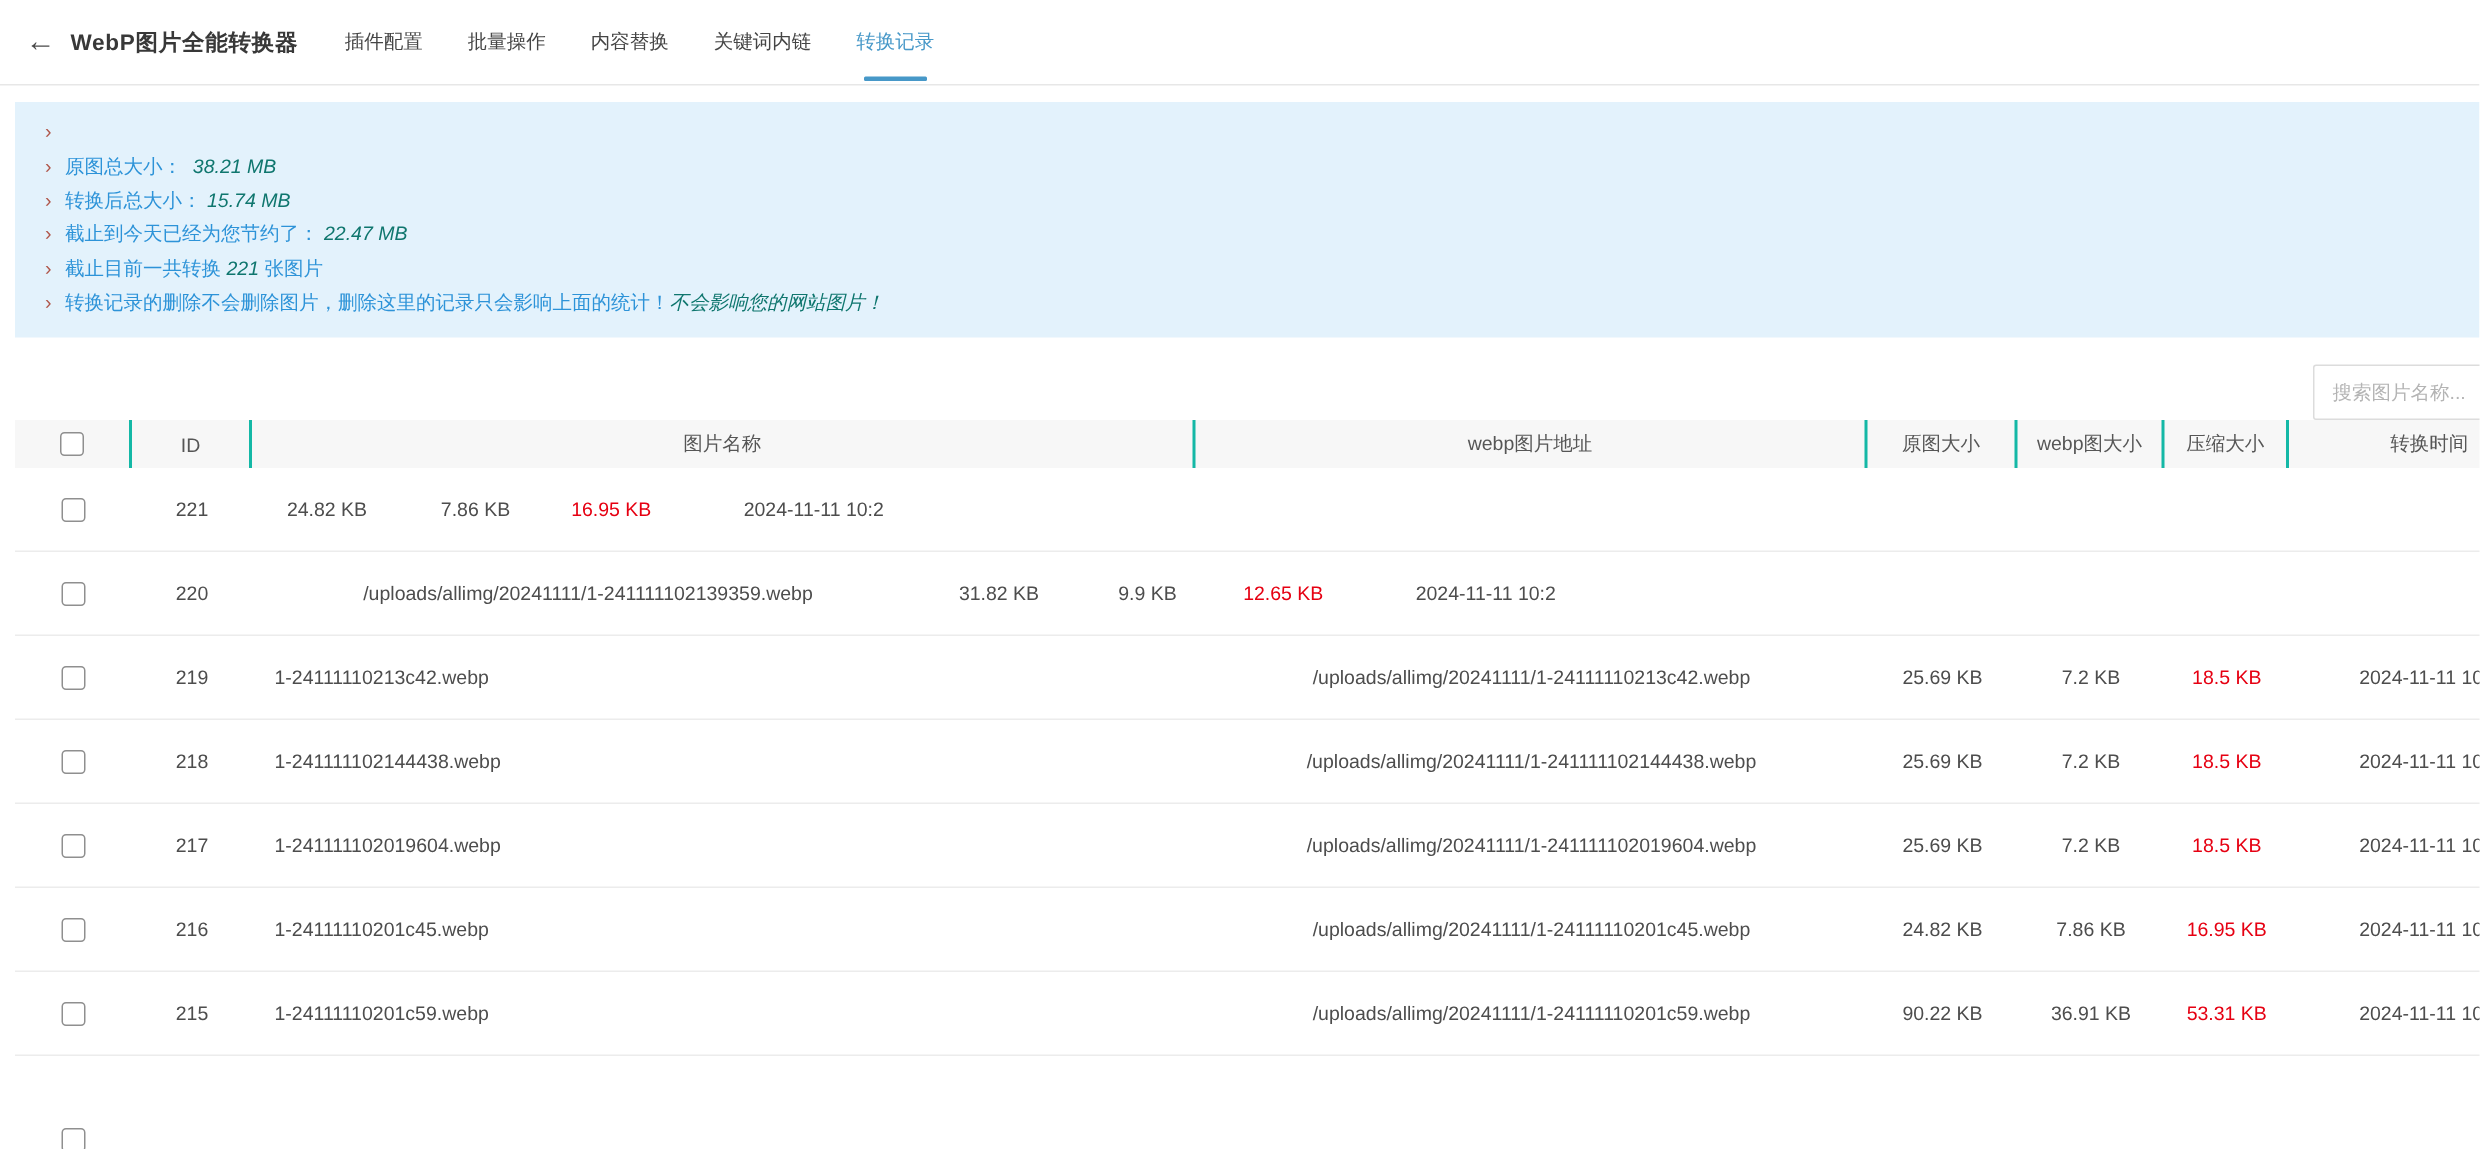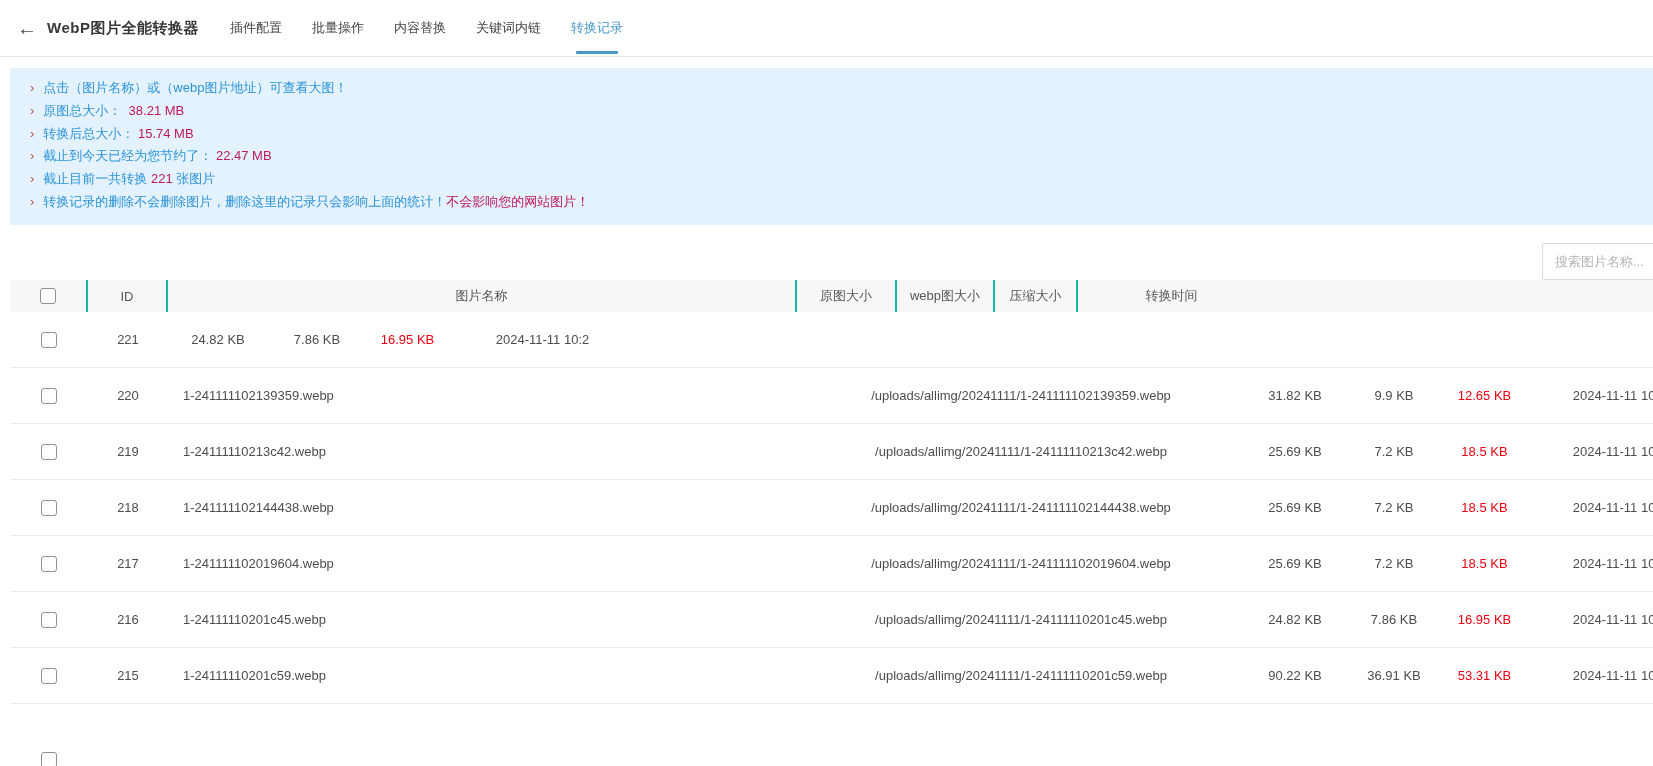--- a/index.html
+++ b/index.html
@@ -16,21 +16,21 @@
   .tab { display:flex; align-items:center; height:100%; padding:0 1px; margin-right:28px;
          font-size:13px; color:#454545; cursor:pointer; position:relative; }
   .tab.active { color:#4798c8; }
   .tab.active::after { content:""; position:absolute; bottom:2px; left:50%;
          transform:translateX(-50%); width:42px; height:3px; background:#4798c8; border-radius:1px; }
 
   
   .notice { margin:11px 0 0 10px; background:#e3f2fc; padding:9px 20px 11px 20px; }
   .nline { display:flex; align-items:baseline; font-size:13px; line-height:22.8px; color:#2d93d8; }
   .blt { color:#b0574b; font-size:13px; margin-right:9px; line-height:22.8px; }
-  .hl { color:#be185d; }
+  .hl { color:#0f766e;font-style:italic; }
   .nline .pre { white-space:pre; }
 
   
   .search-wrap { position:absolute; left:1542px; top:243px; }
   .search-input { width:240px; height:37px; border:1px solid #dcdcdc; border-radius:2px;
                   padding:0 12px; font-size:13px; color:#666; outline:none;
                   font-family:"Liberation Sans","DejaVu Sans",sans-serif; }
   .search-input::placeholder { color:#b4b4b4; }
 
   
@@ -76,21 +76,20 @@
       </div>
     <div class="tab active">
         <span>转换记录</span>
       </div>
   </div>
 </div>
 
 <div class="notice">
   <div class="nline">
     <span class="blt">›</span>
-    <span class="pre">点击（图片名称）或（webp图片地址）可查看大图！</span>
       <span class="hl"></span>
       <span class="pre"></span>
   </div>
   <div class="nline">
     <span class="blt">›</span>
     <span class="pre">原图总大小：  </span>
       <span class="hl">38.21 MB</span>
       <span class="pre"></span>
   </div>
   <div class="nline">
@@ -123,20 +122,21 @@
   <input class="search-input" type="text" placeholder="搜索图片名称..." style="">
 </div>
 
 <div class="table">
   <div class="thead">
     <div class="th col-cb">
         <span class="cb"></span>
       </div>
     <div class="th col-id">ID</div>
     <div class="th col-name">图片名称</div>
+    <div class="th col-url">webp图片地址</div>
     <div class="th col-orig">原图大小</div>
     <div class="th col-webp">webp图大小</div>
     <div class="th col-saved">压缩大小</div>
     <div class="th col-time">转换时间</div>
   </div>
 
   <div class="tr">
     <div class="td col-cb">
         <span class="cb"></span>
       </div>
@@ -144,21 +144,20 @@
     <div class="td col-orig">24.82 KB</div>
     <div class="td col-webp">7.86 KB</div>
     <div class="td col-saved">16.95 KB</div>
     <div class="td col-time">2024-11-11 10:2</div>
   </div>
   <div class="tr">
     <div class="td col-cb">
         <span class="cb"></span>
       </div>
     <div class="td col-id">220</div>
-    <div class="td col-name">1-241111102139359.webp</div>
     <div class="td col-url">/uploads/allimg/20241111/1-241111102139359.webp</div>
     <div class="td col-orig">31.82 KB</div>
     <div class="td col-webp">9.9 KB</div>
     <div class="td col-saved">12.65 KB</div>
     <div class="td col-time">2024-11-11 10:2</div>
   </div>
   <div class="tr">
     <div class="td col-cb">
         <span class="cb"></span>
       </div>

